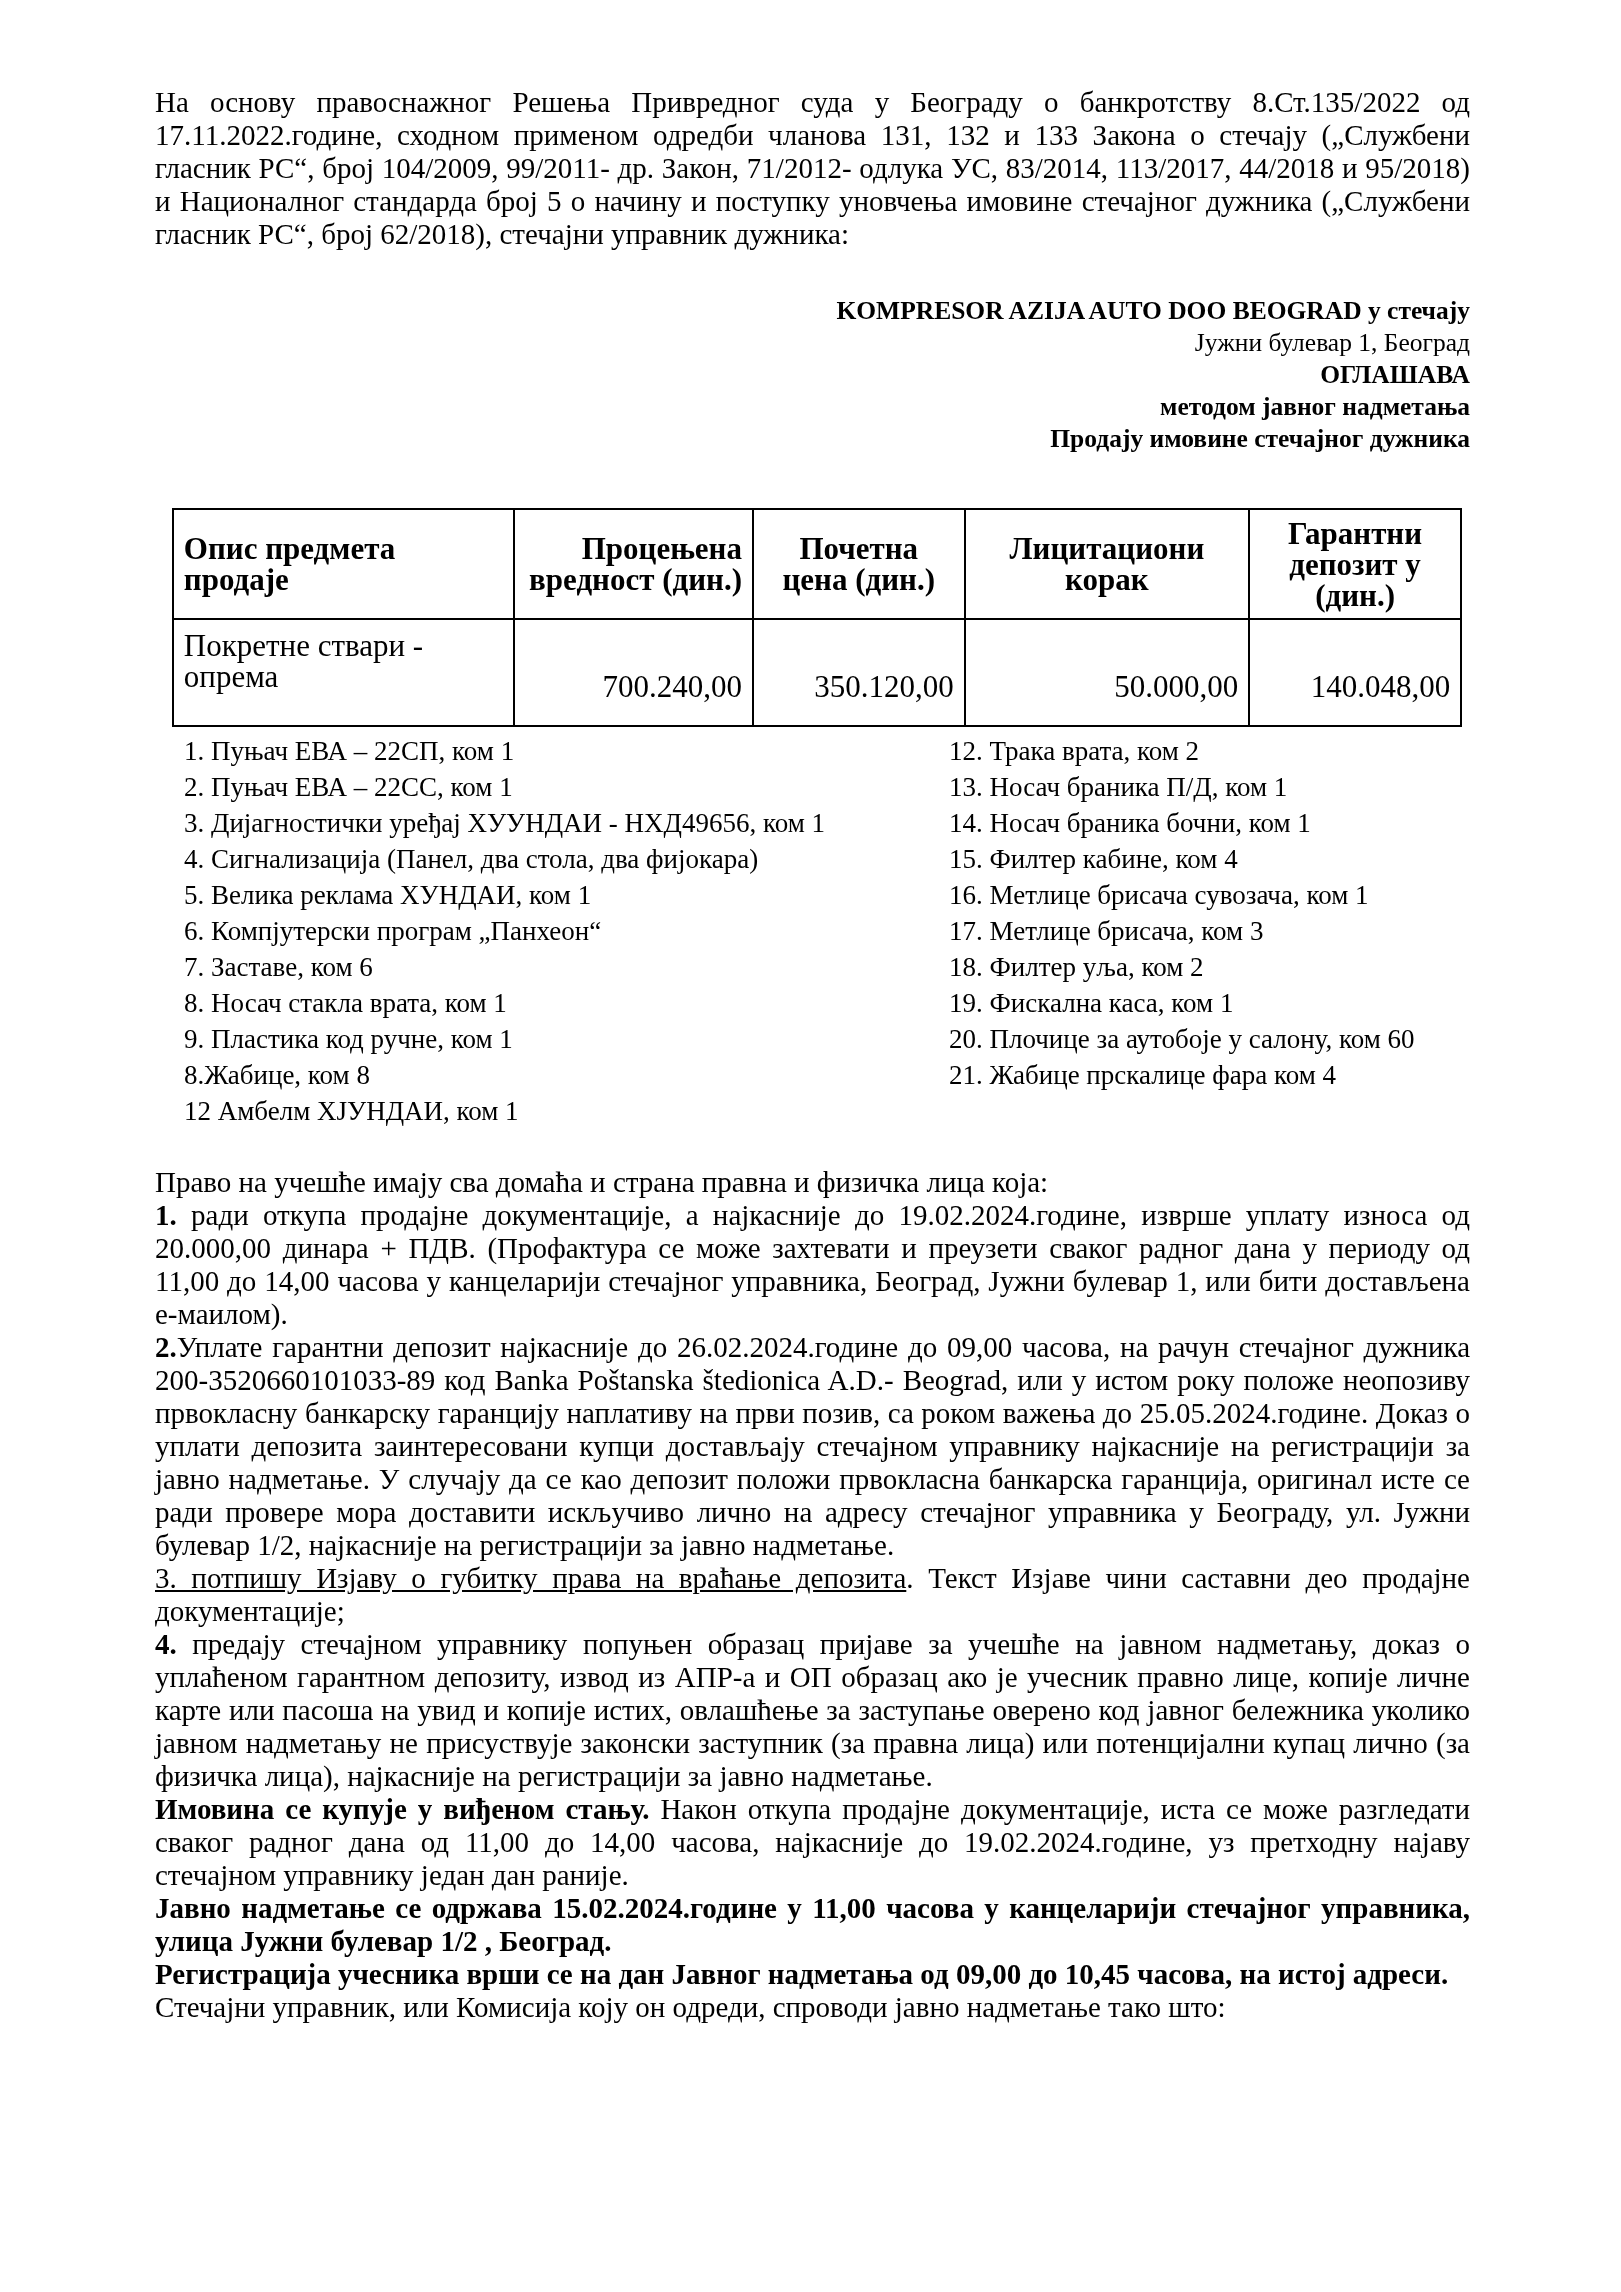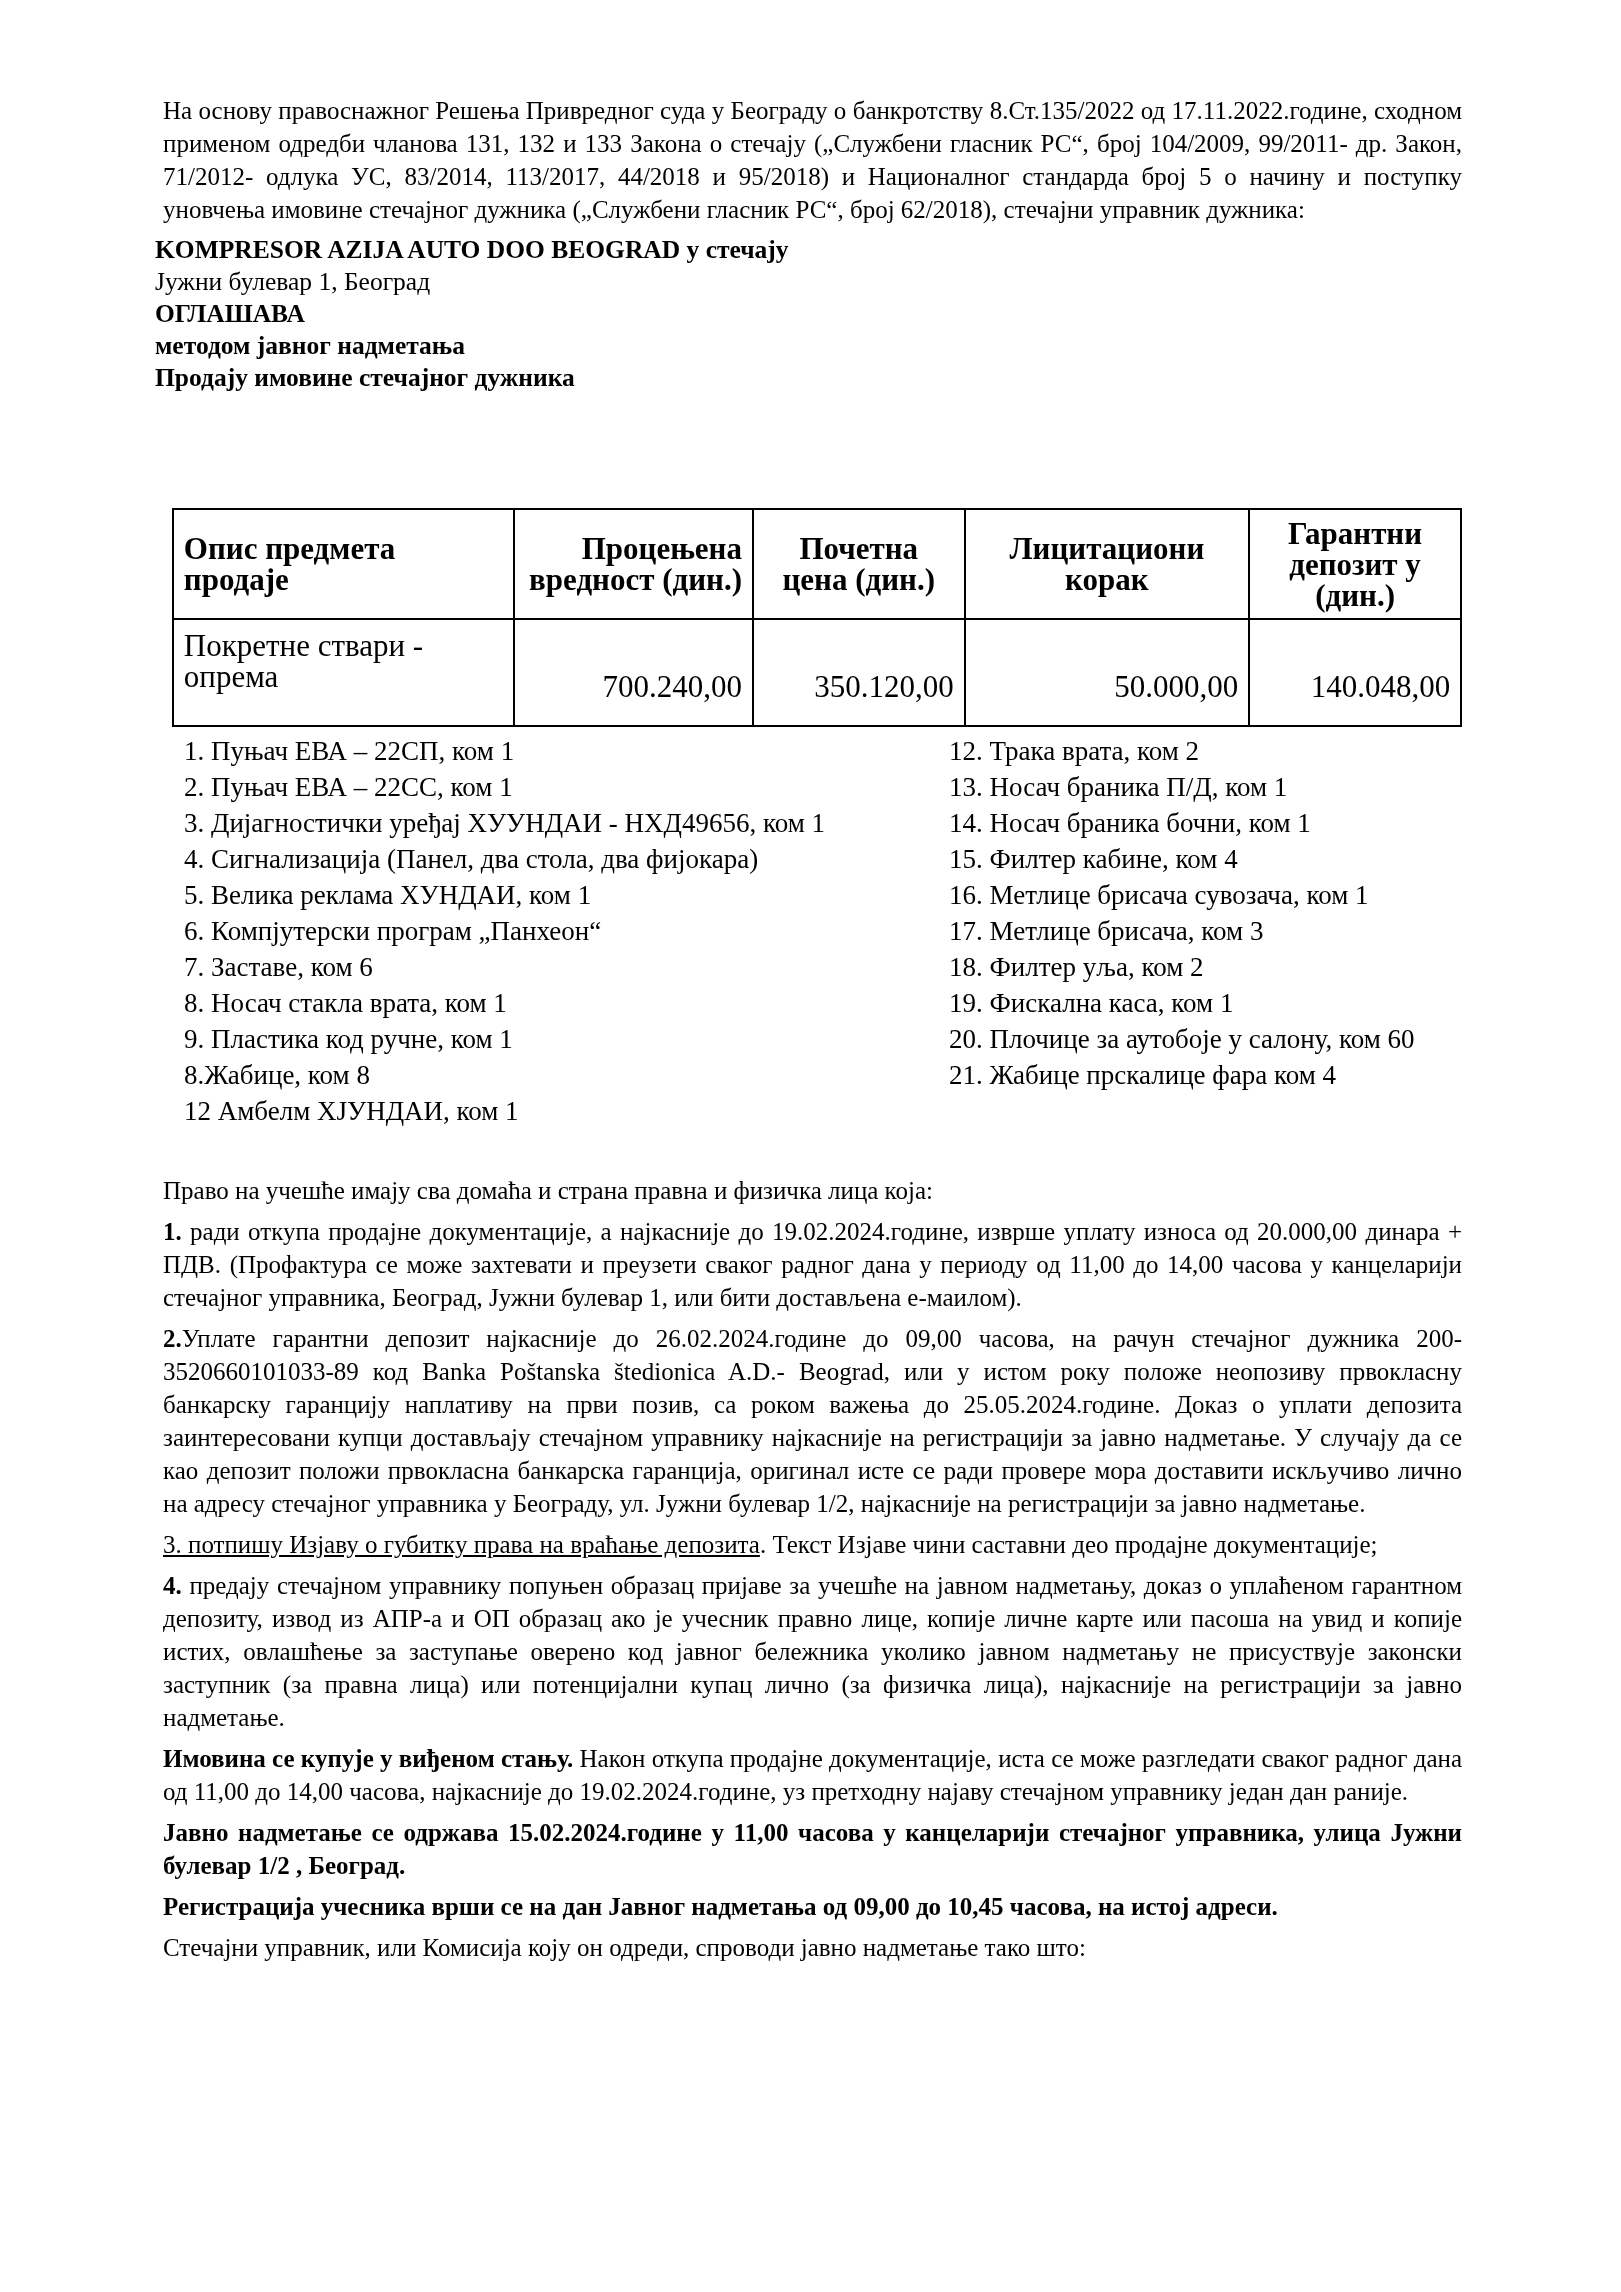--- a/index.html
+++ b/index.html
@@ -1,20 +1,20 @@
 <!DOCTYPE html>
 <html><head>
 <meta charset="utf-8">
 <style>
   html, body { margin: 0; padding: 0; background: #ffffff; }
   body { width: 1621px; height: 2293px; position: relative; overflow: hidden;
          font-family: "Liberation Serif", "DejaVu Serif", serif; color: #000; }
   .page { position: absolute; left: 155px; top: 86px; width: 1315px; }
-  .para { font-size: 25px; line-height: 33px; text-align: justify; margin: 8px; }
-  .center-block { text-align: left; }
+  .para { font-size: 29px; line-height: 33px; text-align: justify; margin: 0; }
+  .center-block { text-align: right; margin-top: 44px; }
   .center-block div { font-size: 25.5px; line-height: 32px; }
   .b { font-weight: bold; }
   table.sale { position: absolute; left: 172px; top: 508px; width: 1290px; border-collapse: collapse;
                font-size: 31px; line-height: 31px; }
   table.sale th, table.sale td { border: 2px solid #000; padding: 0 9.8px; vertical-align: middle; }
   table.sale th { font-weight: bold; height: 108px; text-align: center; }
   table.sale th.desc { text-align: left; }
   table.sale th.right { text-align: right; }
   table.sale td { height: 78px; text-align: right; vertical-align: middle; padding-top: 27px; }
   table.sale td.desc { text-align: left; vertical-align: top; padding-top: 9.8px; }

